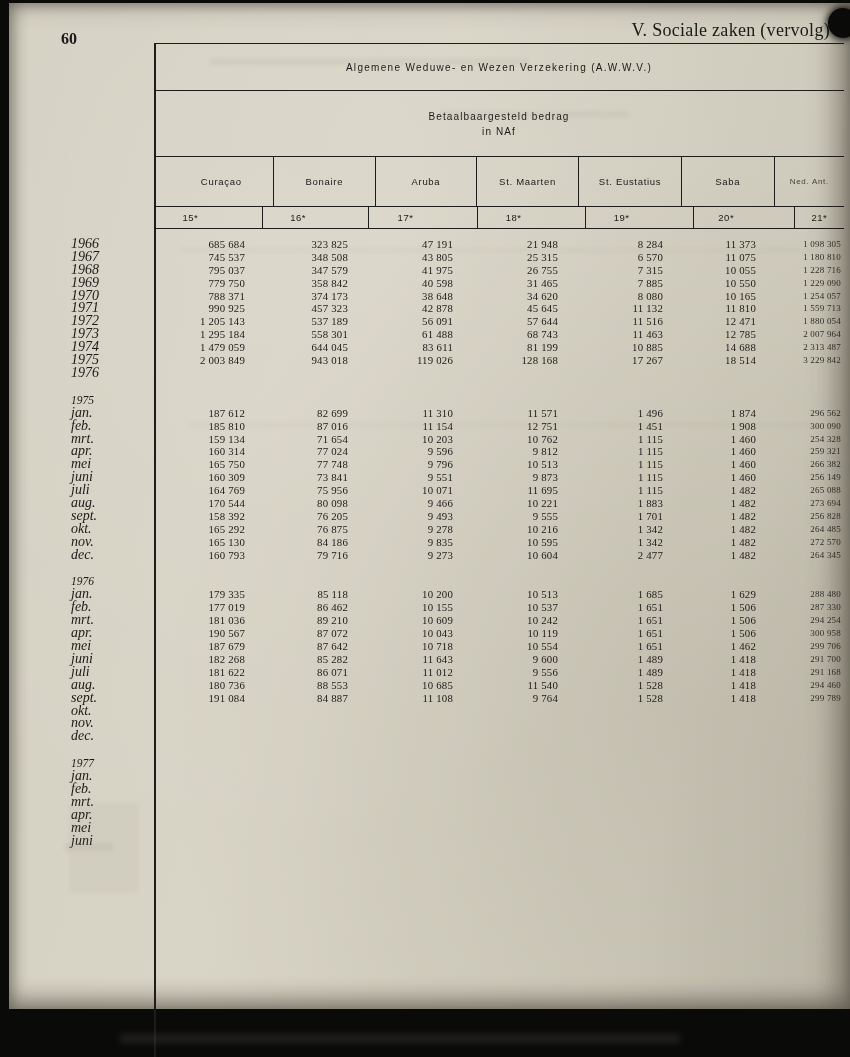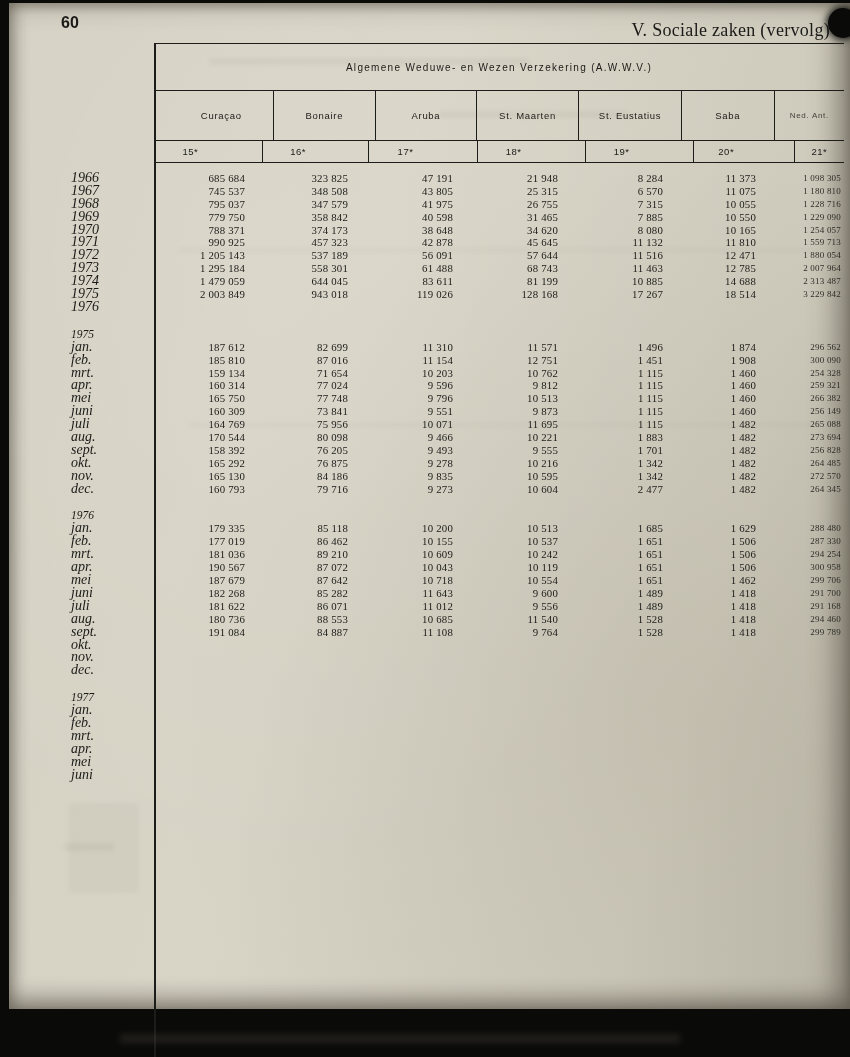--- a/index.html
+++ b/index.html
@@ -33,22 +33,22 @@
   .sm6{ left:55px;  top:840px; width:50px;  height:8px;  opacity:.08;}
   .corner-blob{
     position:absolute; right:-8px; top:8px; width:30px; height:30px;
     border-radius:50%; background:#0a0a09; box-shadow:0 0 6px 2px rgba(10,10,9,.8);
   }
   .bottom-band-smear{
     position:absolute; left:120px; bottom:14px; width:560px; height:9px;
     background:#4a463c; opacity:.35; filter:blur(3px);
   }
   .page-number{
-    position:absolute; left:52px; top:11px;
-    font-family:Liberation Sans, sans-serif; font-weight:bold; font-size:16px;
+    position:absolute; left:52px; top:27px;
+    font-family:Liberation Serif, serif; font-weight:bold; font-size:16px;
   }
   .section-title{
     position:absolute; right:20px; top:17px;
     font-family:"Liberation Serif", serif; font-size:18px; letter-spacing:.3px;
   }
 
   .table-wrap{ position:absolute; left:35px; top:40px; width:800px; height:1049px; }
   .vrule{ position:absolute; left:110px; top:0; width:1.5px; height:100%; background:#1c1c1a; }
   .bottomline{ position:absolute; left:2px; right:0; bottom:-2px; height:2px; background:#1c1c1a; }
 
@@ -95,20 +95,24 @@
 
   <div class="page-number">60</div>
   <div class="section-title">V. Sociale zaken (vervolg)</div>
 
   <div class="table-wrap">
     <div class="vrule"></div>
     <div class="bottomline"></div>
 
     <div class="head">
       <div class="band title-band">Algemene Weduwe- en Wezen Verzekering (A.W.W.V.)</div>
+      <div class="band subtitle-band">
+        <span>Betaalbaargesteld bedrag</span>
+        <span>in NAf</span>
+      </div>
       <div class="band names-band">
           <div class="cell w0">Curaçao</div>
           <div class="cell w2">Bonaire</div>
           <div class="cell w1">Aruba</div>
           <div class="cell w3">St. Maarten</div>
           <div class="cell w4">St. Eustatius</div>
           <div class="cell w5">Saba</div>
           <div class="cell w6">Ned. Ant.</div>
         </div>
       <div class="band numbers-band">

